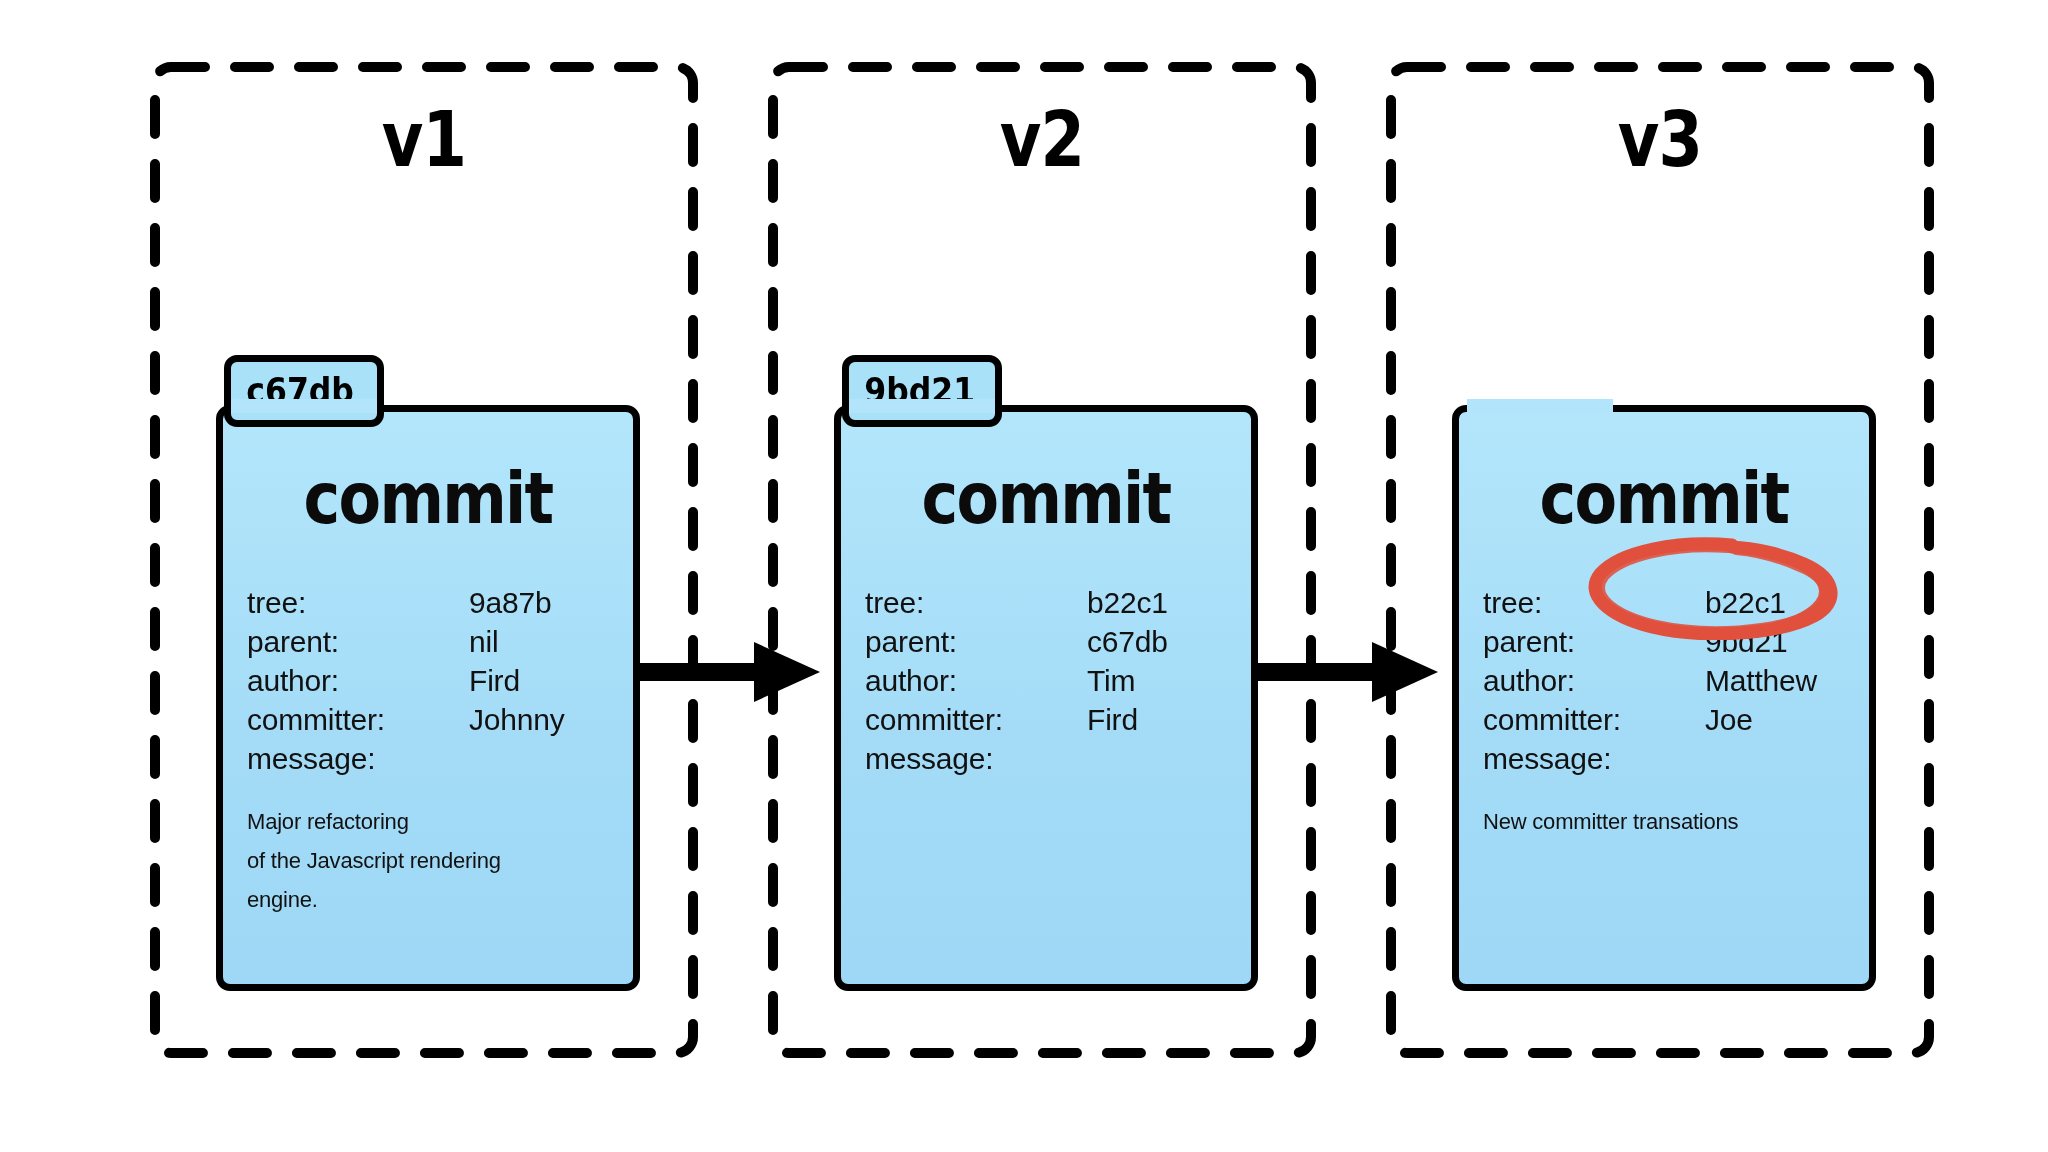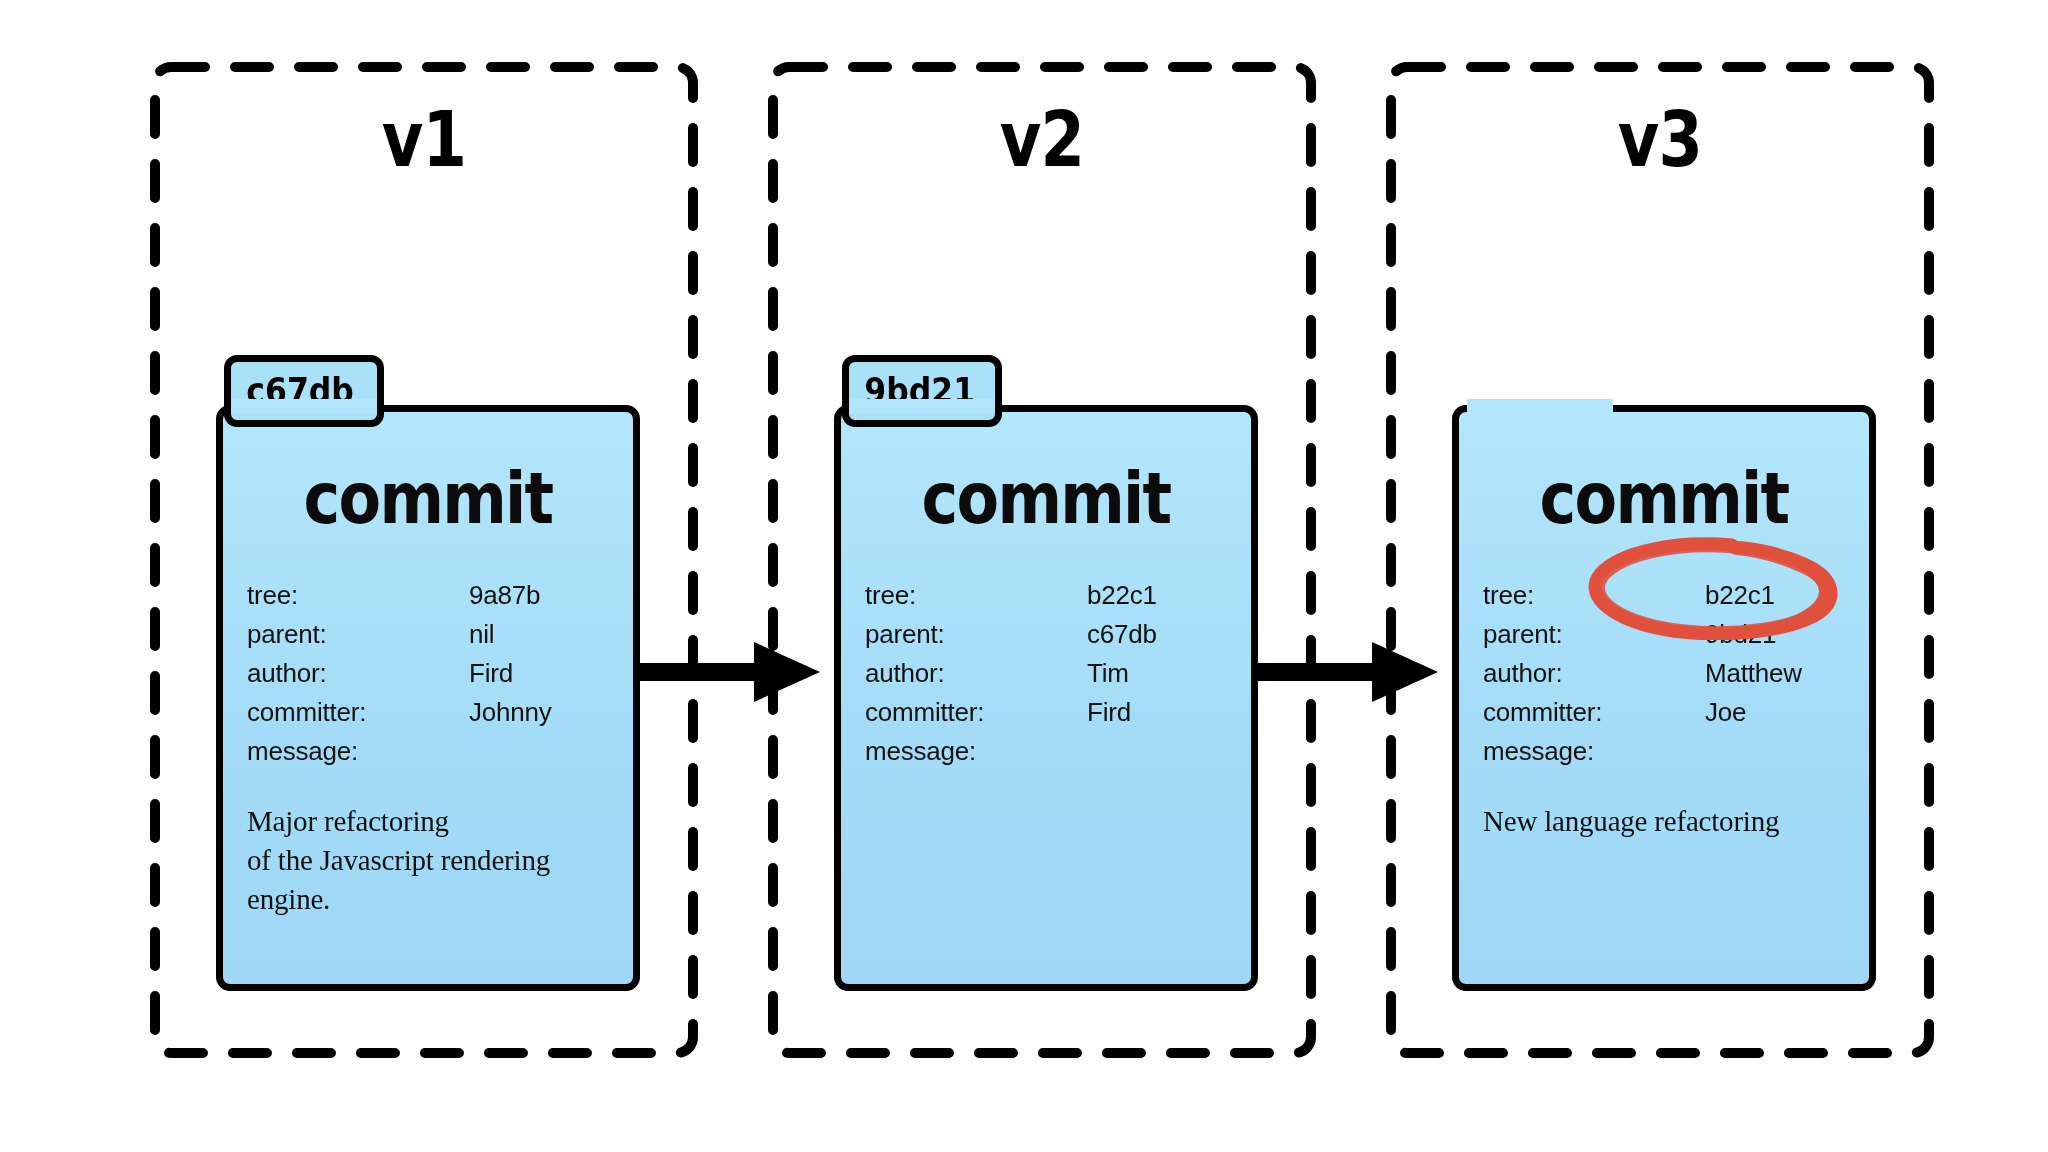--- a/index.html
+++ b/index.html
@@ -138,37 +138,37 @@
     width: 380px;
   }
   .field-row {
     position: relative;
     height: 39px;
     white-space: nowrap;
   }
   .field-key,
   .field-val {
     position: absolute;
-    top: 4px;
+    top: 11px;
     font-family: "Liberation Sans", sans-serif;
-    font-size: 26px;
+    font-size: 30px;
     line-height: 39px;
     color: #111111;
     letter-spacing: -0.2px;
   }
   .field-key { left: 0; }
   .field-val { left: 222px; }
 
   .message-text {
     position: absolute;
     left: 24px;
     top: 390px;
     width: 400px;
-    font-family: Liberation Serif, serif;
-    font-size: 29px;
+    font-family: Liberation Sans, sans-serif;
+    font-size: 22px;
     line-height: 39px;
     color: #111111;
     letter-spacing: -0.2px;
     white-space: pre-line;
   }
 
   
   .flow-arrow {
     position: absolute;
     z-index: 5;
@@ -298,21 +298,21 @@
         </div>
         <div class="field-row">
           <span class="field-key">committer:</span>
           <span class="field-val">Joe</span>
         </div>
         <div class="field-row">
           <span class="field-key">message:</span>
           <span class="field-val"></span>
         </div>
       </div>
-      <div class="message-text">New language refactoring</div>
+      <div class="message-text">New committer transations</div>
     </div>
     <div class="tab-mask"></div>
   </div>
 
   <svg class="flow-arrow" id="arrow1" viewBox="0 0 184 72">
     <rect x="0" y="27" width="132" height="18" fill="#000000"></rect>
     <polygon points="118,6 184,36 118,66" fill="#000000"></polygon>
   </svg>
 
   <svg class="flow-arrow" id="arrow2" viewBox="0 0 184 72">

